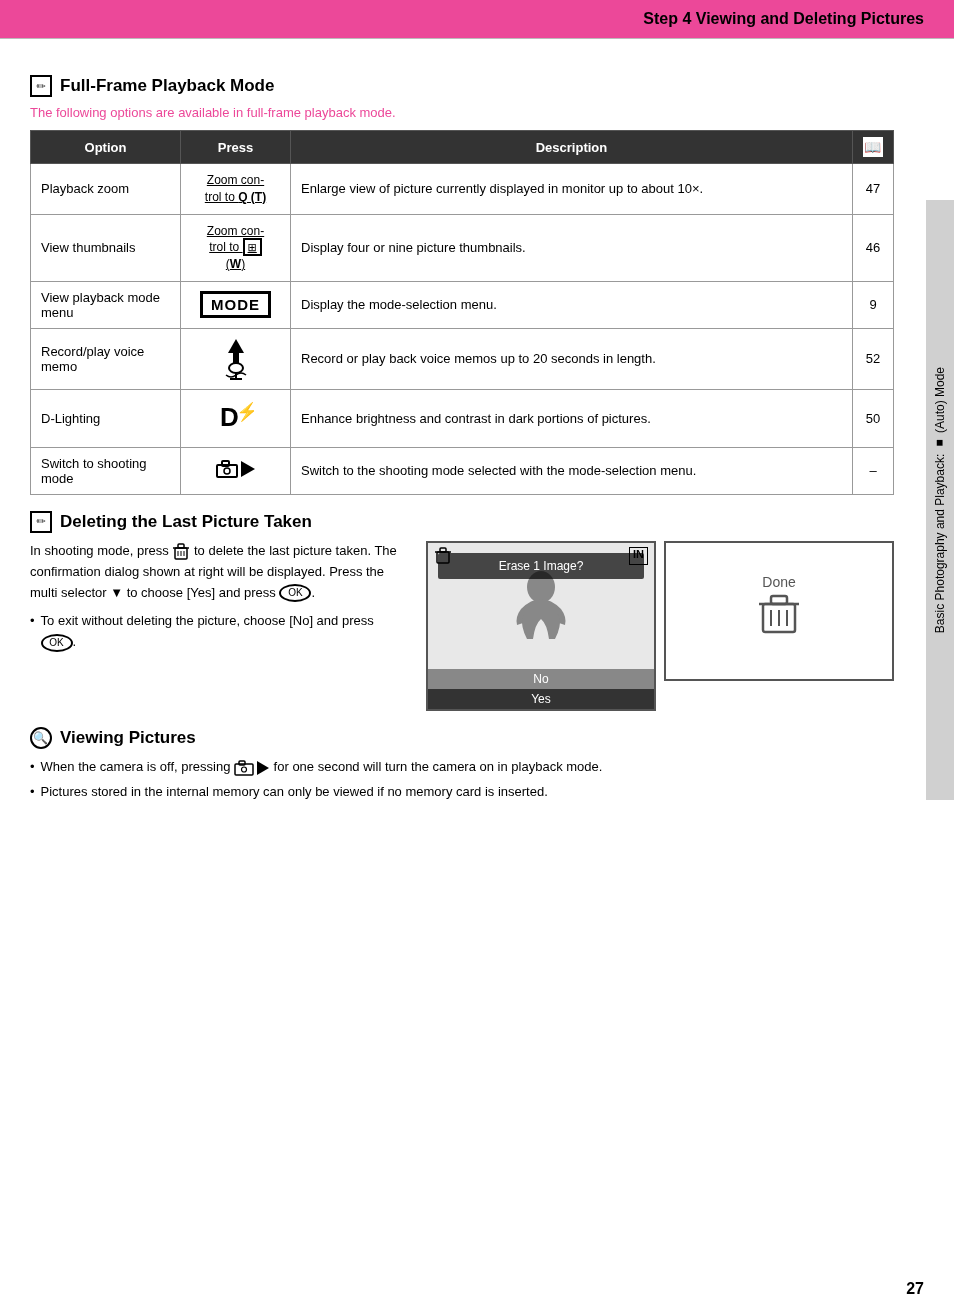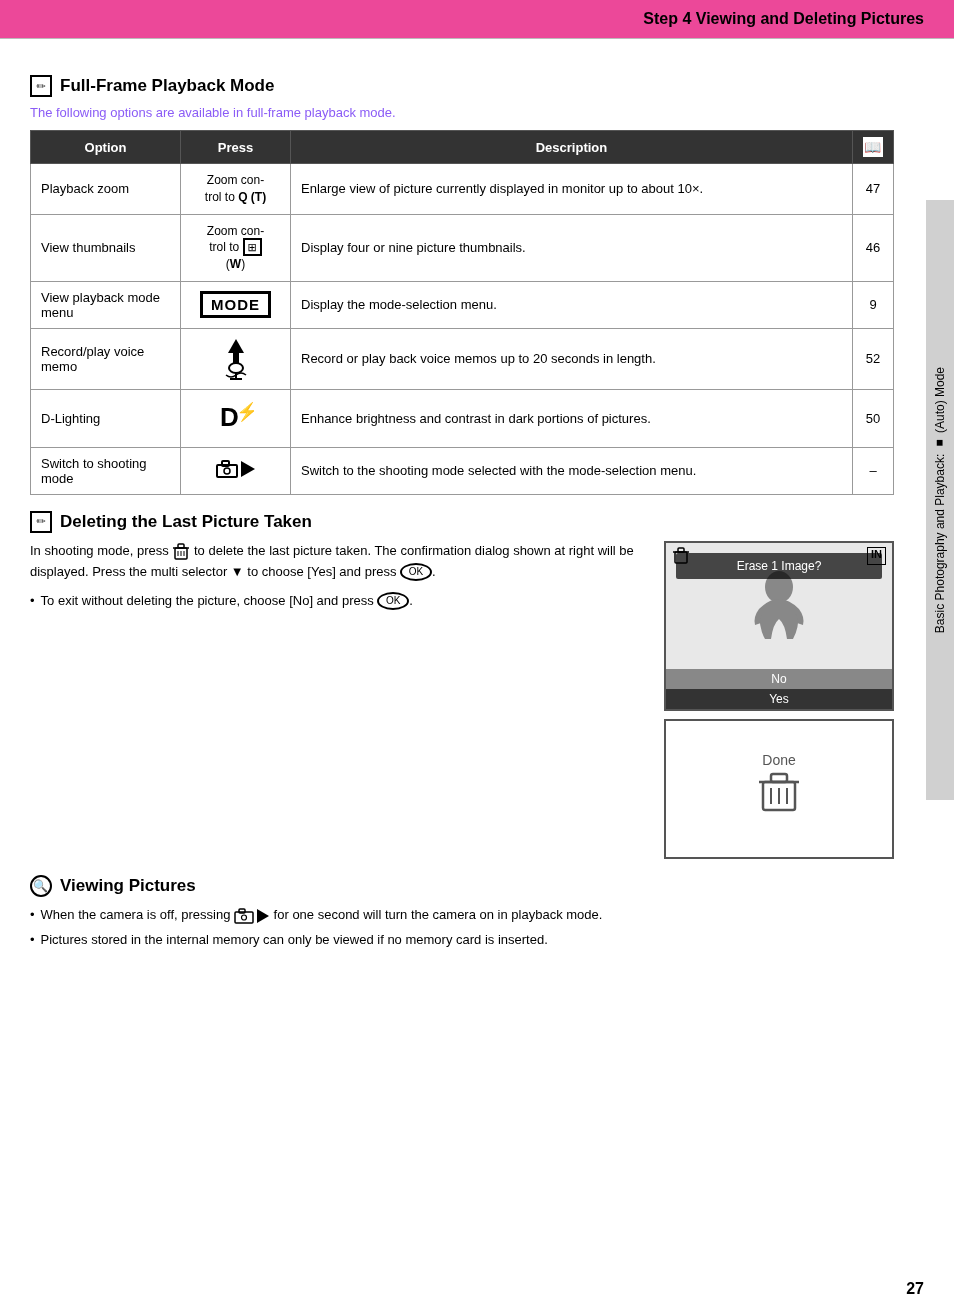--- a/index.html
+++ b/index.html
@@ -72,21 +72,21 @@
       margin-right: 8px;
       flex-shrink: 0;
     }
     .section-title {
       font-size: 17px;
       font-weight: bold;
     }
     .section-subtitle {
       font-size: 13px;
       margin-bottom: 10px;
-      color: #8b5cf6;
+      color: #ec4899;
     }
     
     table {
       width: 100%;
       border-collapse: collapse;
       margin-bottom: 16px;
     }
     th {
       background: #333;
       color: #fff;
@@ -125,20 +125,21 @@
       padding: 2px 6px;
       font-weight: bold;
       font-size: 14px;
       letter-spacing: 1px;
     }
     
     .zoom-ctrl {
       font-size: 12px;
       line-height: 1.4;
       text-align: center;
+      text-decoration: underline;
     }
     .zoom-ctrl .symbol {
       font-weight: bold;
     }
     
     .deleting-section {
       margin-top: 10px;
     }
     .deleting-content {
       display: flex;
@@ -153,21 +154,21 @@
     .deleting-text p { margin-bottom: 8px; }
     .bullet-item {
       display: flex;
       gap: 6px;
       margin-top: 8px;
       font-size: 13px;
     }
     .bullet-item .bullet { flex-shrink: 0; }
     .deleting-images {
       display: flex;
-      flex-direction: column;
+      flex-direction: row;
       gap: 8px;
       flex-shrink: 0;
     }
     
     .camera-screen {
       width: 230px;
       height: 170px;
       border: 2px solid #555;
       background: #e8e8e8;
       position: relative;

